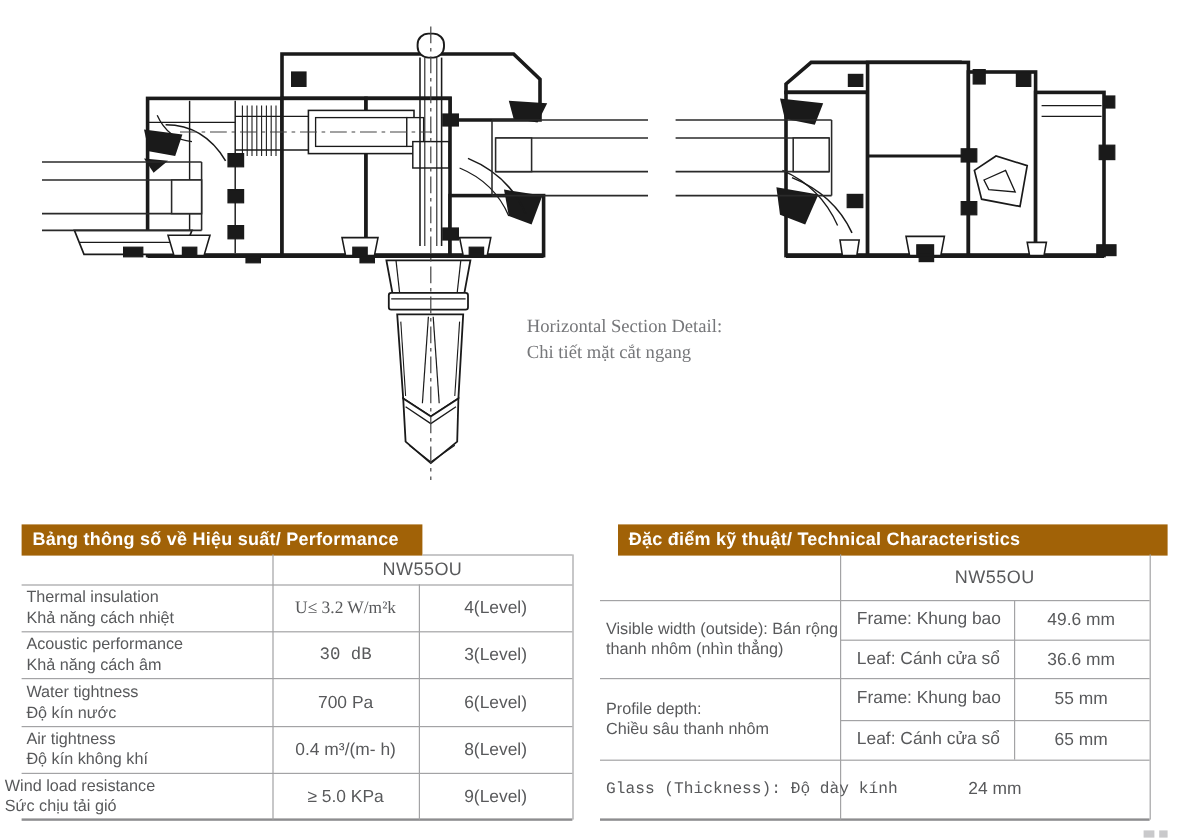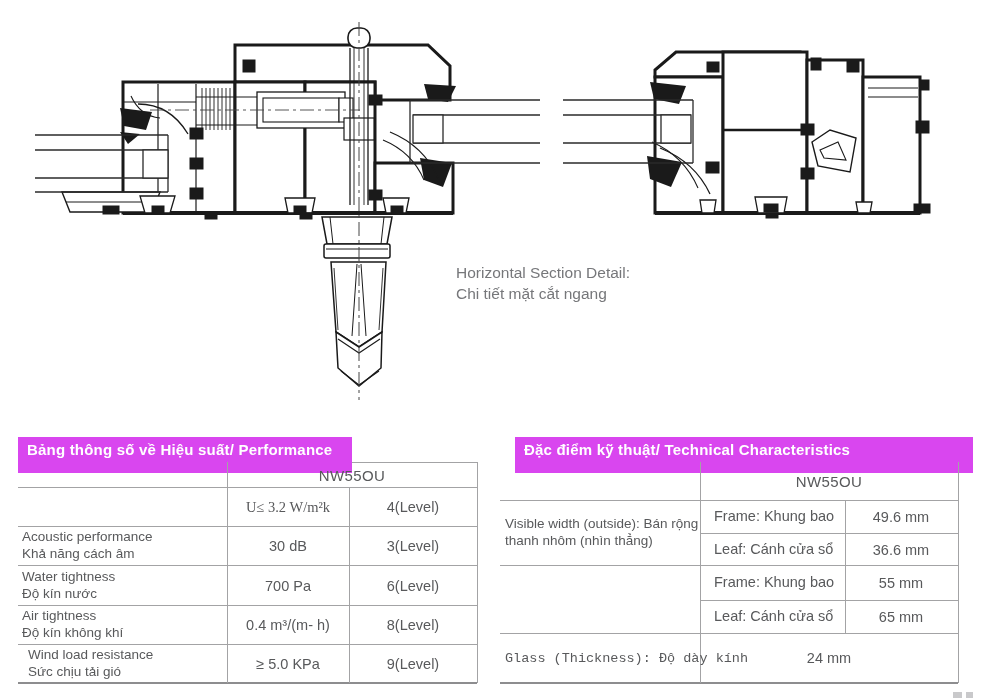--- a/index.html
+++ b/index.html
@@ -2,22 +2,22 @@
 <html><head>
 <meta charset="utf-8">
 <style>
   html,body{margin:0;padding:0;background:#ffffff;}
   #page{position:relative;width:985px;height:700px;background:#fff;overflow:hidden;
         font-family:"Liberation Sans","DejaVu Sans",sans-serif;}
   
   .hl{position:absolute;background:#a3a3a5;height:1px;}
   .vl{position:absolute;background:#a3a3a5;width:1px;}
   .hl2{position:absolute;background:#8d8d8f;height:2px;}
-  .thead{position:absolute;background:#d946ef;color:#ffffff;font-weight:bold;
-         font-size:15px;line-height:25px;height:36px;padding-left:9px;
+  .thead{position:absolute;background:#a16207;color:#ffffff;font-weight:bold;
+         font-size:15px;line-height:25px;height:26px;padding-left:9px;
          box-sizing:border-box;white-space:nowrap;letter-spacing:.2px;}
   .cell{position:absolute;color:#58595b;font-size:14.5px;white-space:nowrap;}
   .ctr{transform:translate(-50%,-50%);text-align:center;}
   .lbl{transform:translateY(-50%);font-size:13.5px;line-height:17px;white-space:nowrap;}
   .colhead{font-size:15px;letter-spacing:.4px;}
   .caption{position:absolute;color:#76777a;font-size:15.5px;line-height:21px;}
   .pgmark{position:absolute;background:#c9c9cb;}
 </style>
 </head>
 <body>
@@ -170,65 +170,69 @@
         <path d="M361,264 L366,336" stroke-width="1"></path>
         <path d="M334,268 L338,330" stroke-width="0.9"></path>
         <path d="M383,268 L379,330" stroke-width="0.9"></path>
       </g>
 
       <line x1="359" y1="22" x2="359" y2="400" stroke="#444" stroke-width="1" stroke-dasharray="14 4 3 4"></line>
       <line x1="150" y1="110" x2="360" y2="110" stroke="#444" stroke-width="0.9" stroke-dasharray="14 4 3 4"></line>
     </g>
   </svg>
 
-  <div class="caption" style="left:456px;top:262px;">
+  <div class="caption" style="left:439px;top:262px;font-family:Liberation Serif, serif;">
     <div>Horizontal Section Detail:</div>
     <div>Chi tiết mặt cắt ngang</div>
   </div>
 
   <div class="thead" style="left:18px;top:437px;width:334px;">Bảng thông số về Hiệu suất/ Performance</div>
 
   <div class="cell ctr colhead" style="left:352px;top:475px;">NW55OU</div>
 
   <div class="hl" style="left:352px;top:462px;width:125px;"></div>
   <div class="hl" style="left:18px;top:487px;width:459px;"></div>
   <div class="hl" style="left:18px;top:526px;width:459px;"></div>
   <div class="hl" style="left:18px;top:565px;width:459px;"></div>
   <div class="hl" style="left:18px;top:605px;width:459px;"></div>
   <div class="hl" style="left:18px;top:644px;width:459px;"></div>
   <div class="hl2" style="left:18px;top:682px;width:459px;"></div>
   <div class="vl" style="left:227px;top:462px;height:221px;"></div>
   <div class="vl" style="left:349px;top:487px;height:196px;"></div>
   <div class="vl" style="left:477px;top:462px;height:221px;"></div>
 
+  <div class="cell lbl" style="left:22px;top:506px;">
+    <div>Thermal insulation</div>
+    <div>Khả năng cách nhiệt</div>
+  </div>
   <div class="cell ctr" style="left:288px;top:507px;font-family:Liberation Serif, serif;">U≤ 3.2 W/m²k</div>
   <div class="cell ctr" style="left:413px;top:507px;">4(Level)</div>
 
   <div class="cell lbl" style="left:22px;top:545px;">
     <div>Acoustic performance</div>
     <div>Khả năng cách âm</div>
   </div>
-  <div class="cell ctr" style="left:288px;top:546px;">30 dB</div>
+  <div class="cell ctr" style="left:288px;top:546px;font-family:Liberation Mono, monospace;">30 dB</div>
   <div class="cell ctr" style="left:413px;top:546px;">3(Level)</div>
 
   <div class="cell lbl" style="left:22px;top:585px;">
     <div>Water tightness</div>
     <div>Độ kín nước</div>
   </div>
   <div class="cell ctr" style="left:288px;top:586px;">700 Pa</div>
   <div class="cell ctr" style="left:413px;top:586px;">6(Level)</div>
 
   <div class="cell lbl" style="left:22px;top:624px;">
     <div>Air tightness</div>
     <div>Độ kín không khí</div>
   </div>
   <div class="cell ctr" style="left:288px;top:625px;">0.4 m³/(m- h)</div>
   <div class="cell ctr" style="left:413px;top:625px;">8(Level)</div>
 
-  <div class="cell lbl" style="left:28px;top:663px;">
+  <div class="cell lbl" style="left:4px;top:663px;">
     <div>Wind load resistance</div>
     <div>Sức chịu tải gió</div>
   </div>
   <div class="cell ctr" style="left:288px;top:664px;">≥ 5.0 KPa</div>
   <div class="cell ctr" style="left:413px;top:664px;">9(Level)</div>
 
   <div class="thead" style="left:500px;top:437px;width:458px;margin-left:15px;">Đặc điểm kỹ thuật/ Technical Characteristics</div>
 
   <div class="cell ctr colhead" style="left:829px;top:481px;">NW55OU</div>
 
@@ -244,20 +248,24 @@
 
   <div class="cell lbl" style="left:505px;top:532px;">
     <div>Visible width (outside): Bán rộng</div>
     <div>thanh nhôm (nhìn thẳng)</div>
   </div>
   <div class="cell" style="left:714px;top:516px;transform:translateY(-50%);">Frame: Khung bao</div>
   <div class="cell ctr" style="left:901px;top:517px;">49.6 mm</div>
   <div class="cell" style="left:714px;top:549px;transform:translateY(-50%);">Leaf: Cánh cửa sổ</div>
   <div class="cell ctr" style="left:901px;top:550px;">36.6 mm</div>
 
+  <div class="cell lbl" style="left:505px;top:599px;">
+    <div>Profile depth:</div>
+    <div>Chiều sâu thanh nhôm</div>
+  </div>
   <div class="cell" style="left:714px;top:582px;transform:translateY(-50%);">Frame: Khung bao</div>
   <div class="cell ctr" style="left:901px;top:583px;">55 mm</div>
   <div class="cell" style="left:714px;top:616px;transform:translateY(-50%);">Leaf: Cánh cửa sổ</div>
   <div class="cell ctr" style="left:901px;top:617px;">65 mm</div>
 
   <div class="cell lbl" style="left:505px;top:658px;font-family:Liberation Mono, monospace;">Glass (Thickness): Độ dày kính</div>
   <div class="cell ctr" style="left:829px;top:658px;">24 mm</div>
 
   <div>
     <div class="pgmark" style="left:953px;top:692px;width:9px;height:6px;"></div>

